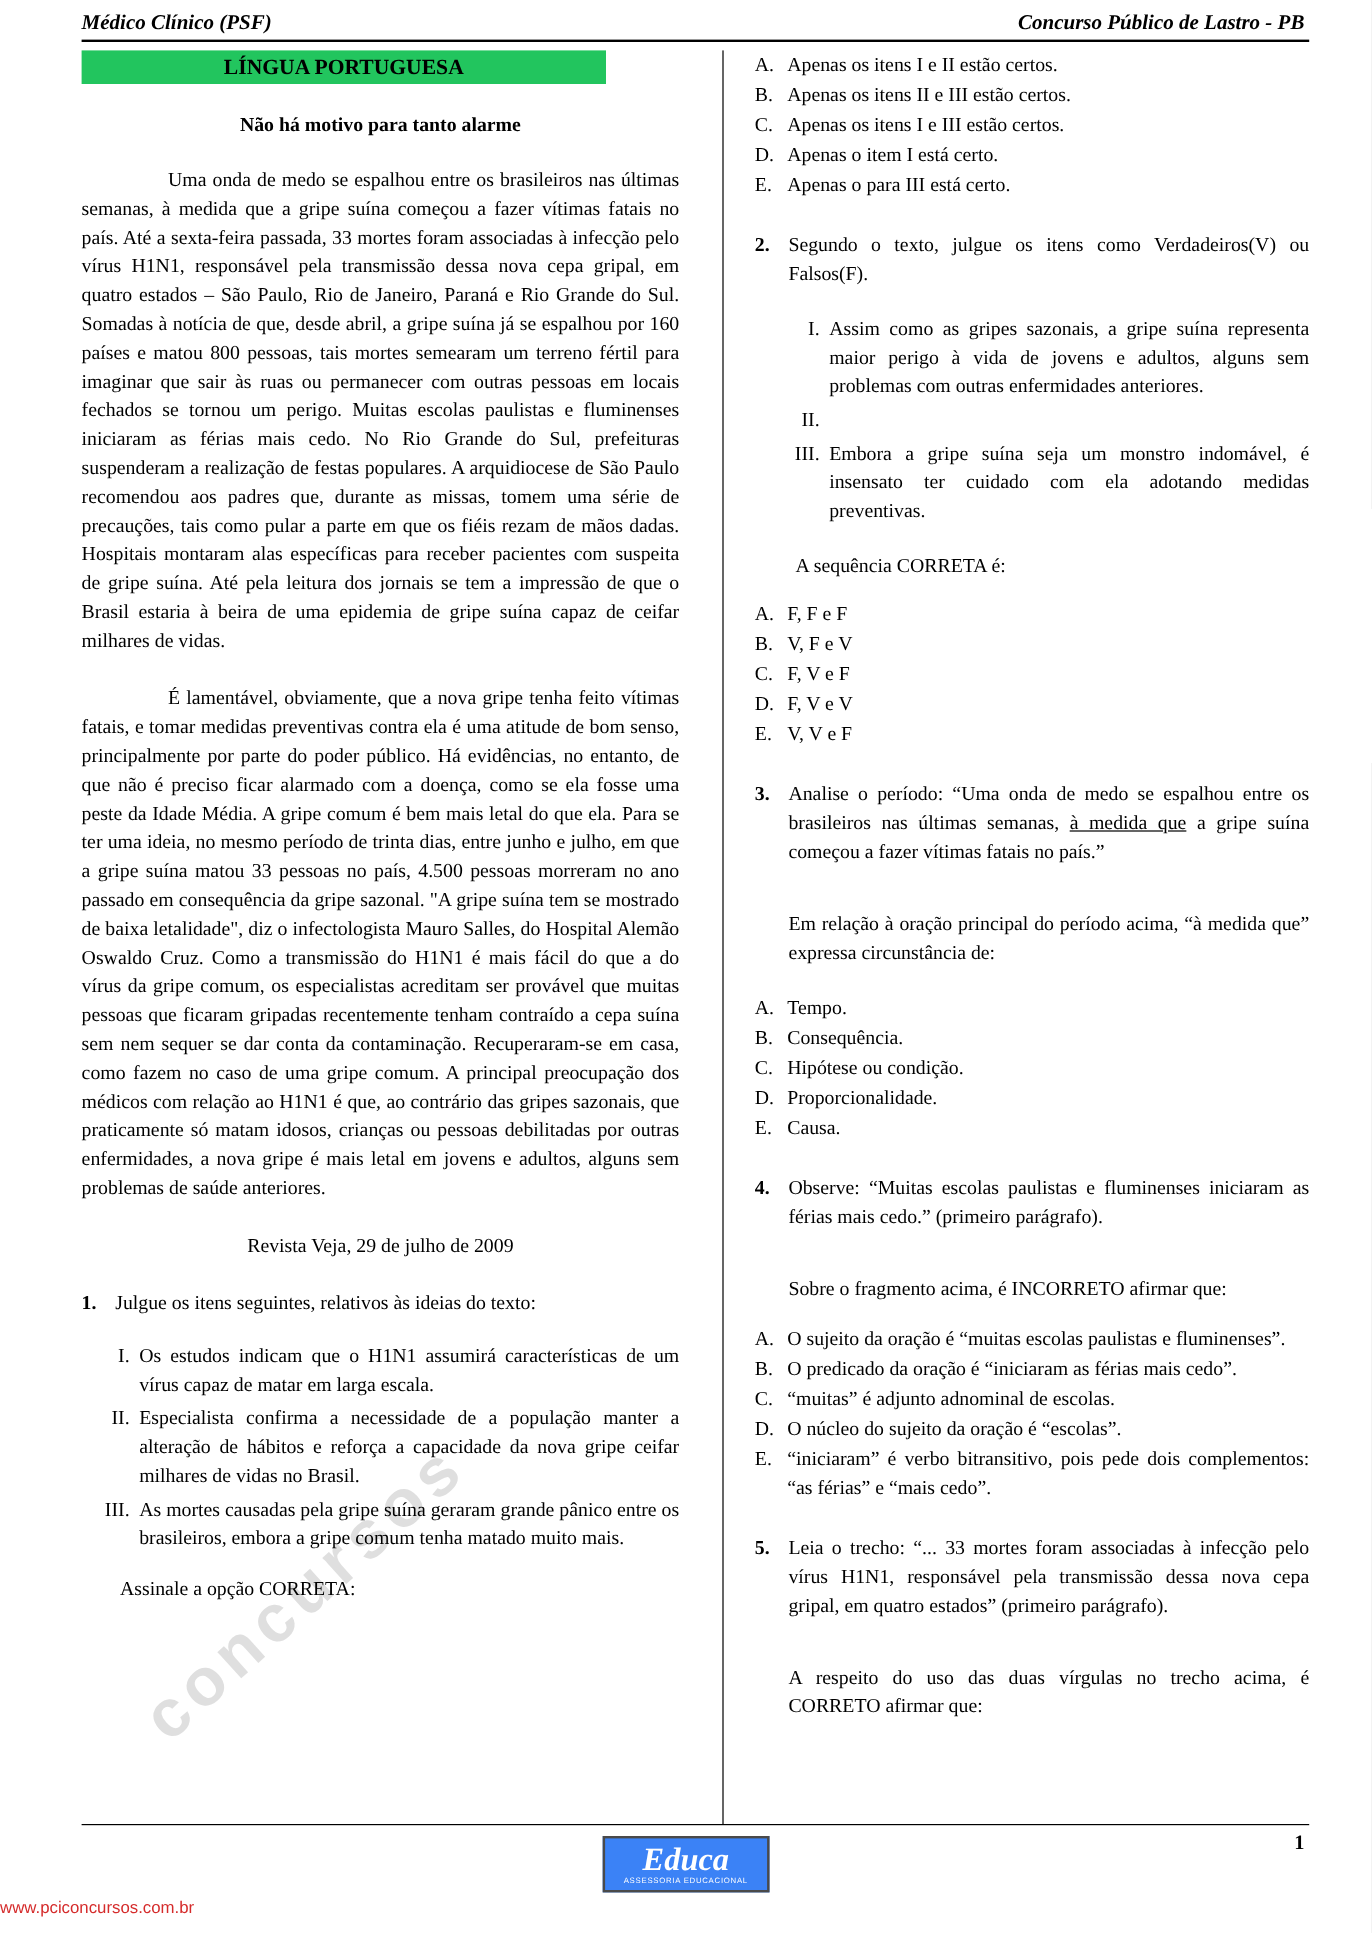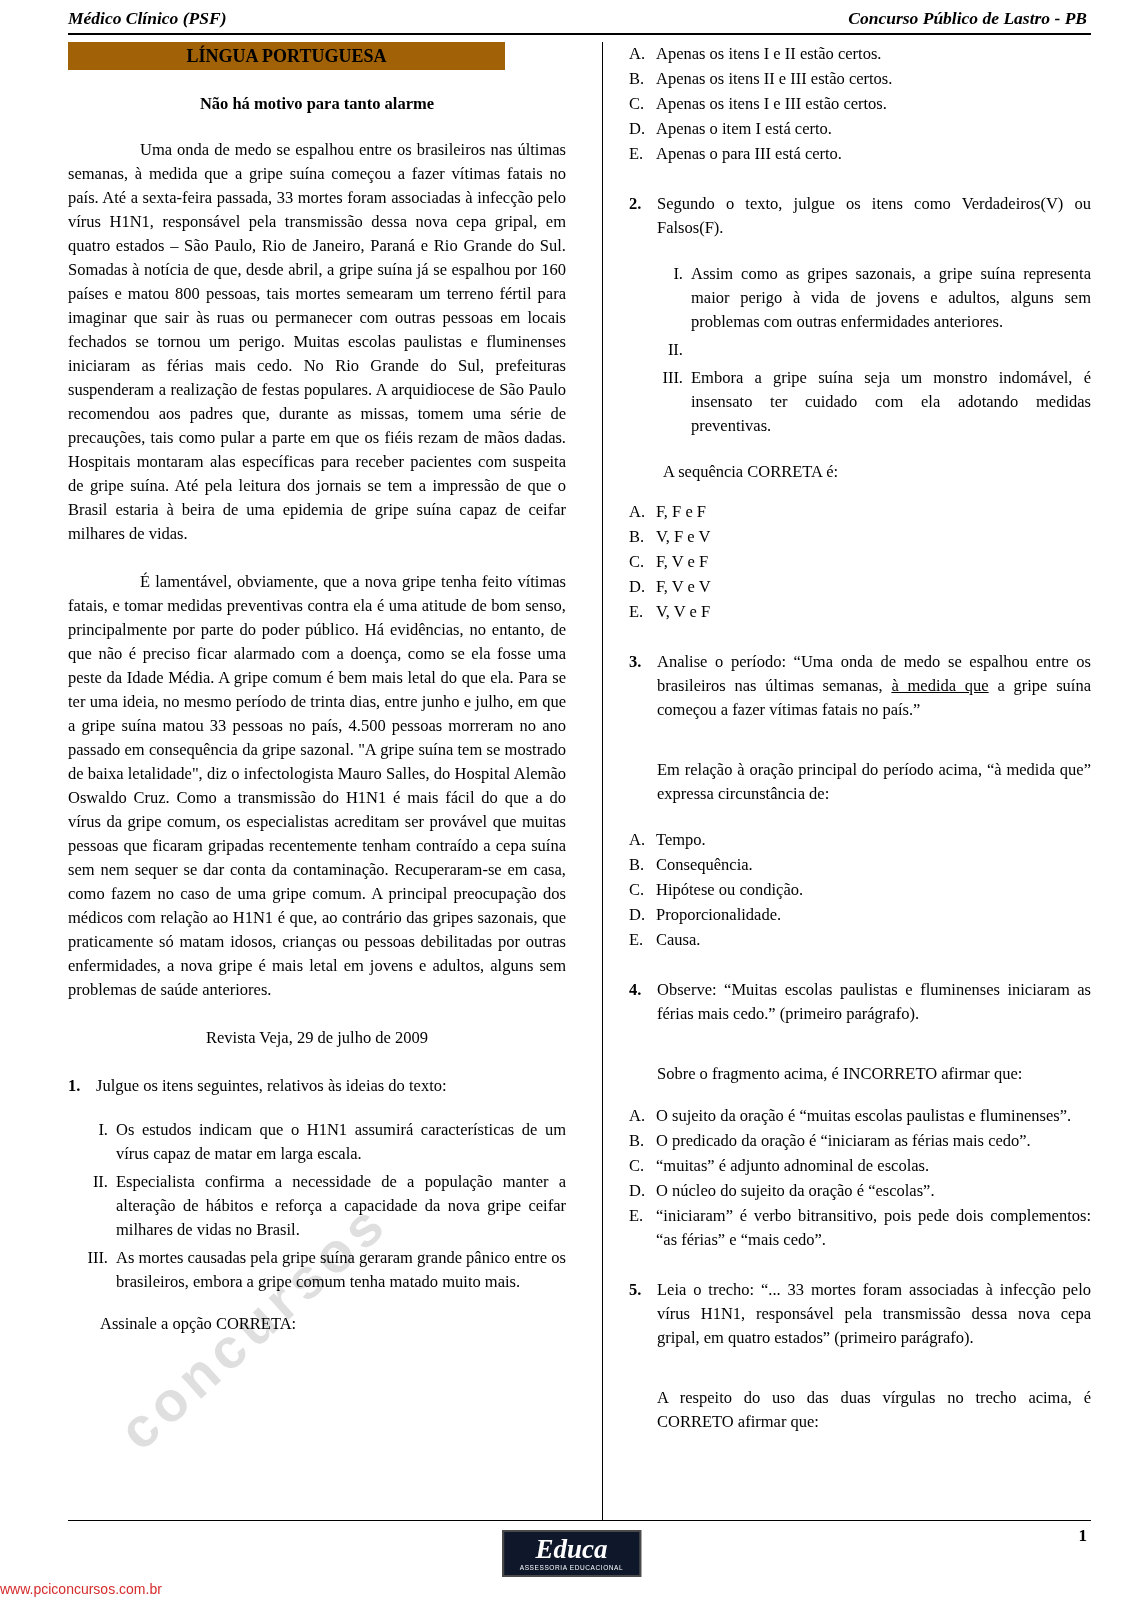--- a/index.html
+++ b/index.html
@@ -15,21 +15,21 @@
   
   .watermark{position:absolute;left:120px;top:1430px;transform:rotate(-42deg);transform-origin:left top;
     font-size:56px;color:rgba(150,150,150,0.30);font-family:"Liberation Sans",sans-serif;
     letter-spacing:6px;pointer-events:none;font-weight:bold;}
   
   .columns{position:absolute;top:42px;left:68px;right:52px;display:flex;align-items:stretch;}
   .col-left{width:498px;flex-shrink:0;}
   .v-divider{width:1px;background:#000;margin-left:36px;margin-right:26px;min-height:1478px;}
   .col-right{flex:1;}
   
-  .section-bar{background:#a16207;width:437px;text-align:center;font-weight:bold;font-size:18px;
+  .section-bar{background:#22c55e;width:437px;text-align:center;font-weight:bold;font-size:18px;
     padding:2px 0;margin-bottom:22px;}
   .centered{text-align:center;margin-bottom:22px;}
   .text-title{font-weight:bold;}
   .body-par{text-align:justify;text-indent:72px;margin-bottom:24px;}
   .source{margin-bottom:24px;}
   
   .q-row{display:flex;margin-bottom:22px;}
   .q-num{font-weight:bold;width:28px;flex-shrink:0;}
   .q-body{flex:1;text-align:justify;}
   .roman-item{display:flex;margin-bottom:4px;}
@@ -41,21 +41,21 @@
   .seq-line{margin-left:34px;margin-bottom:16px;}
   .followup{margin-left:28px;margin-bottom:22px;text-align:justify;margin-top:36px;}
   .options{margin-bottom:26px;}
   .option-row{display:flex;margin-bottom:1px;}
   .opt-label{width:27px;flex-shrink:0;}
   .opt-text{flex:1;text-align:justify;}
   .u{text-decoration:underline;}
   
   .footer-rule{position:absolute;left:68px;right:52px;top:1520px;border-top:1.5px solid #000;}
   .page-number{position:absolute;right:56px;top:1524px;font-weight:bold;font-size:17px;}
-  .logo-box{position:absolute;left:50%;top:1530px;transform:translateX(-50%);background:#0f172a;
+  .logo-box{position:absolute;left:50%;top:1530px;transform:translateX(-50%);background:#3b82f6;
     color:#fff;text-align:center;padding:2px 16px 3px;border:2px solid #4a4a4a;}
   .logo-name{font-family:"Liberation Serif",serif;font-weight:bold;font-style:italic;
     font-size:27px;line-height:30px;}
   .logo-sub{font-size:6.5px;letter-spacing:0.6px;line-height:8px;font-family:"Liberation Sans",sans-serif;}
   .website{position:absolute;left:0;width:100%;top:1577px;text-align:left;font-size:14px;
     color:#d52b2b;font-family:"Liberation Sans",sans-serif;}
   .website a{color:#d52b2b;text-decoration:none;}
 </style>
 </head>
 <body>

